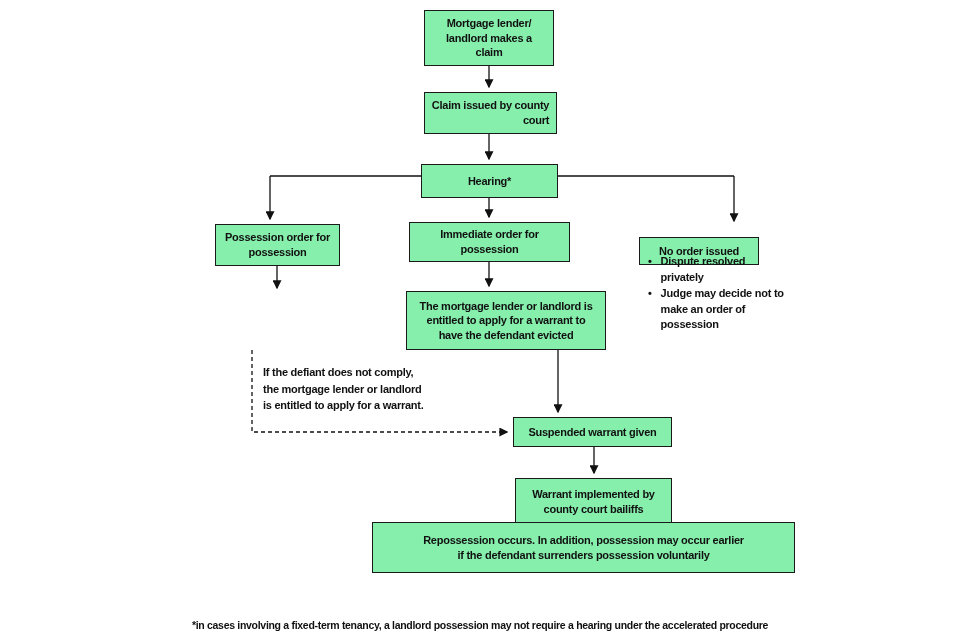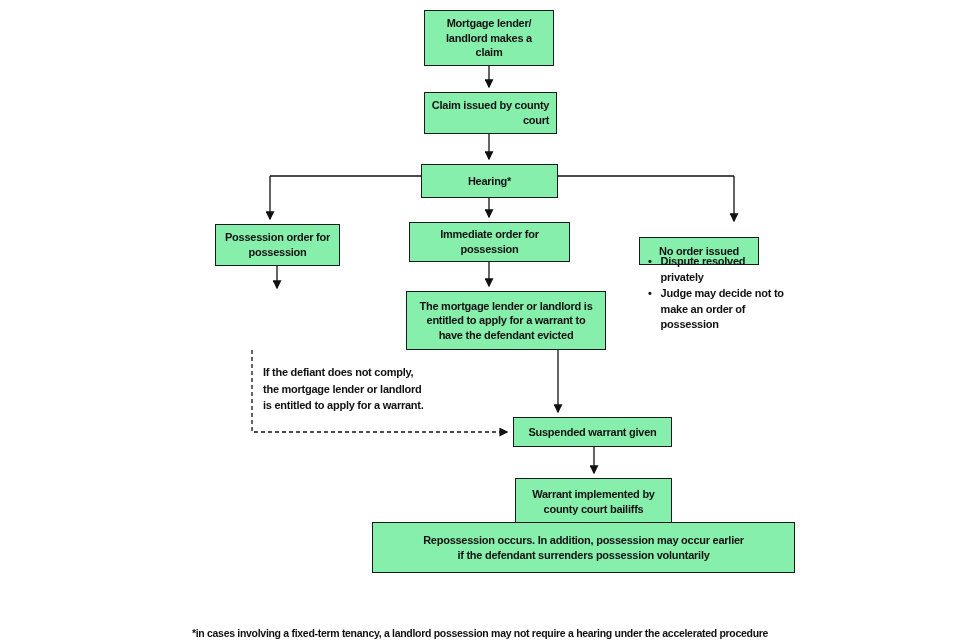--- a/index.html
+++ b/index.html
@@ -59,21 +59,20 @@
   }
   .bullet-dot { font-size: 11px; }
   .footnote {
     position: absolute;
     left: 0; top: 619px;
     width: 960px;
     text-align: center;
     font-weight: bold;
     font-size: 10.5px;
     letter-spacing: -0.3px;
-    margin-top: 8px;
   }
 </style>
 </head>
 <body>
 
 <div class="canvas">
 
   <svg class="connectors" viewBox="0 0 960 640" xmlns="http://www.w3.org/2000/svg">
     <defs>
       <marker id="arrow" viewBox="0 0 10 10" refX="8.5" refY="5" markerWidth="9" markerHeight="9" markerUnits="userSpaceOnUse" orient="auto-start-reverse">

